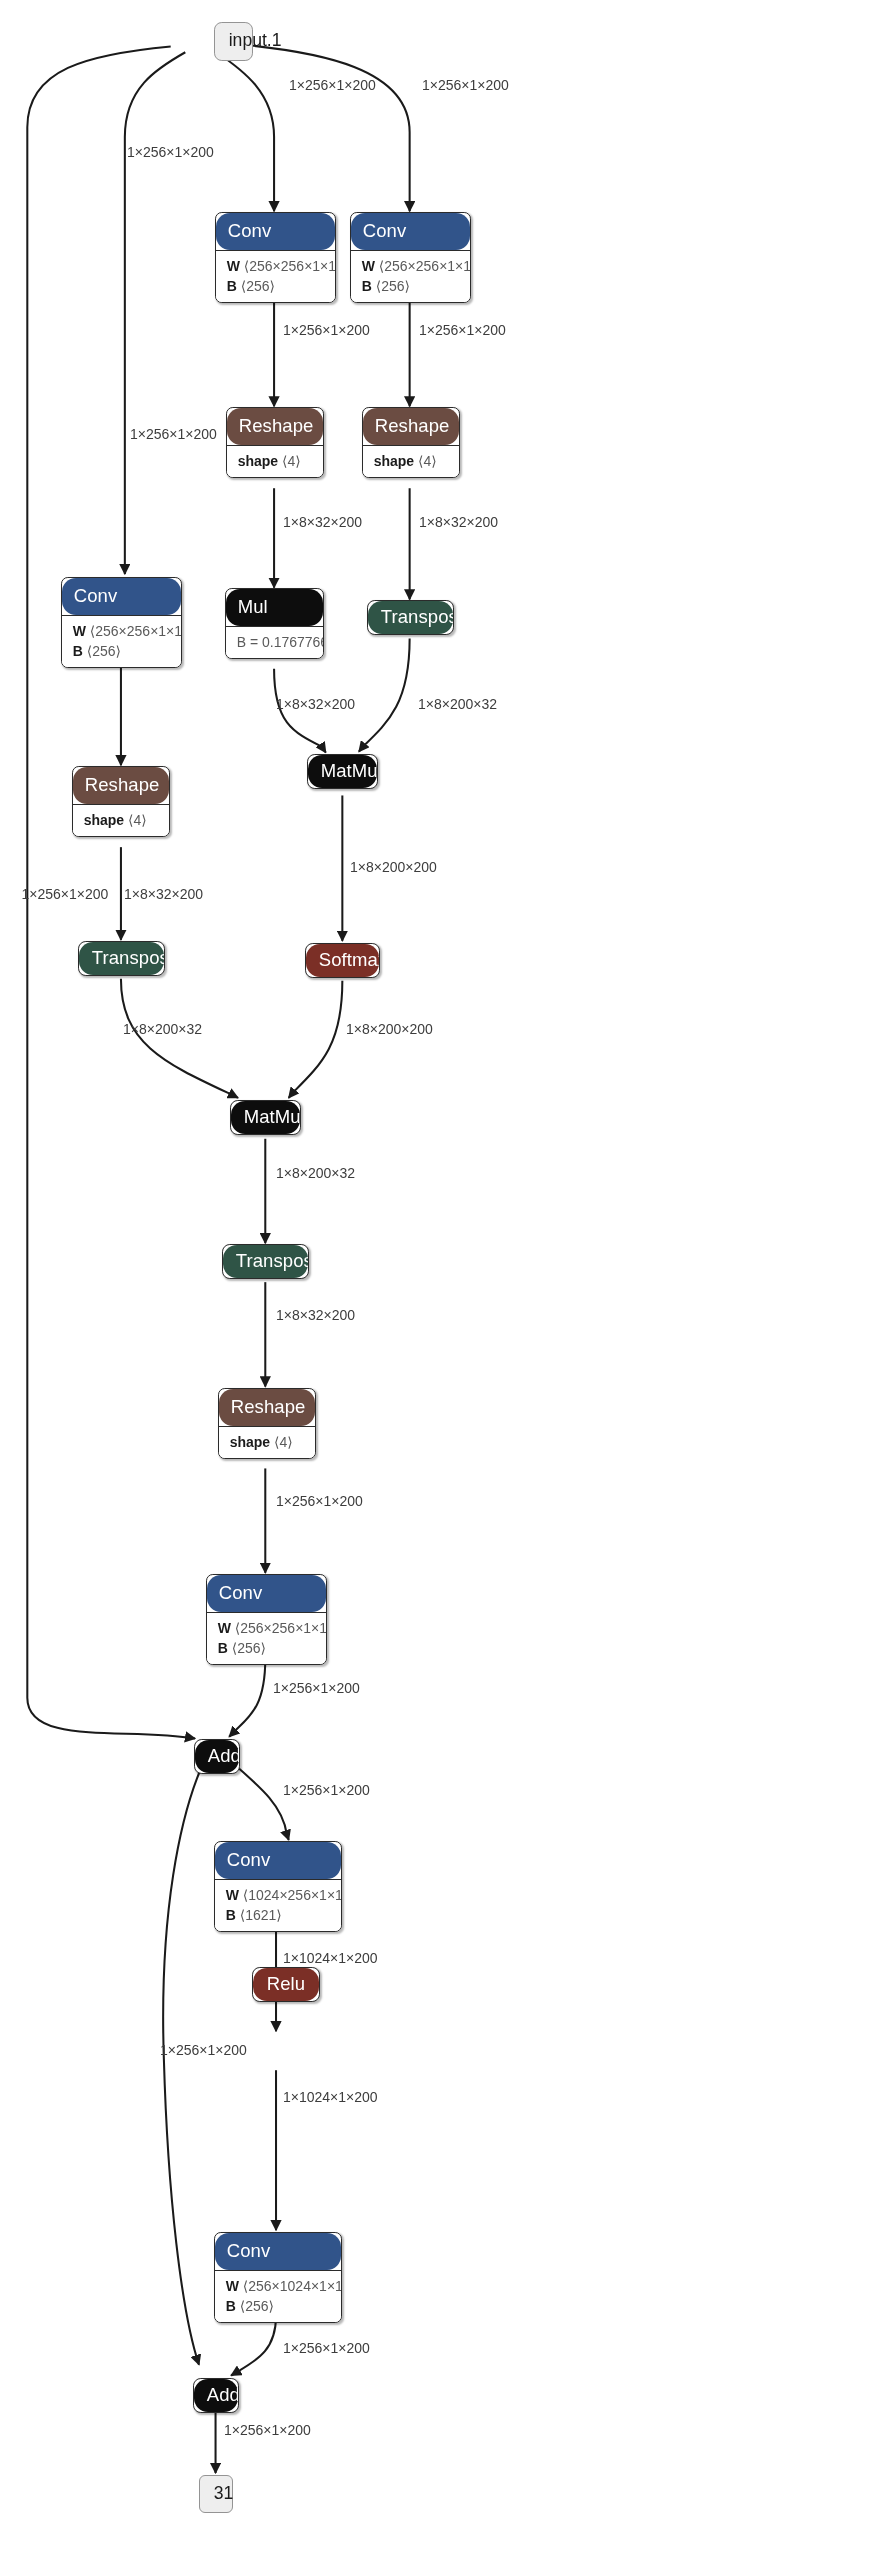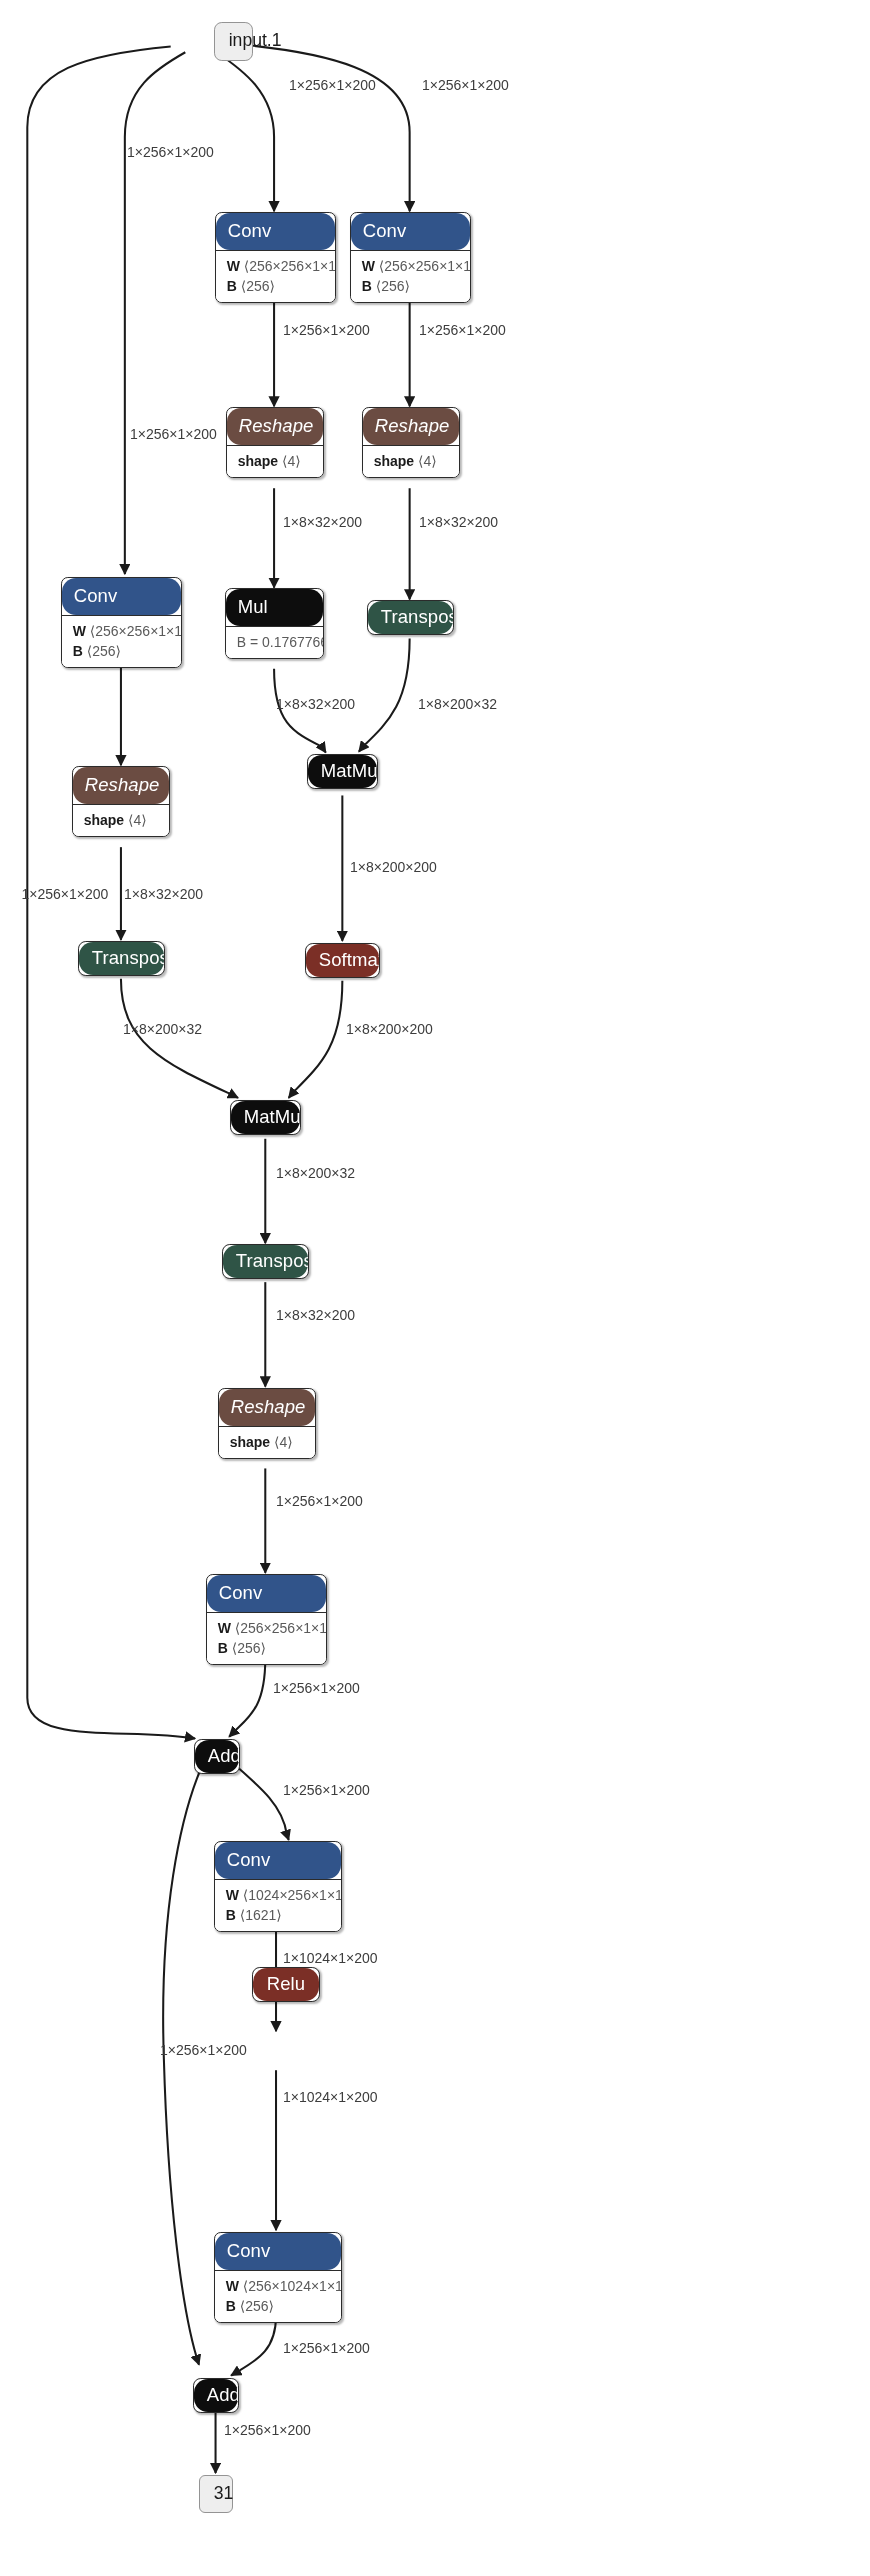--- a/index.html
+++ b/index.html
@@ -71,21 +71,21 @@
   }
   .attr b {
     color: #1b1b1b;
     font-weight: bold;
   }
   .attr .val {
     color: #5a5a5a;
   }
   
   .hdr-conv      { background: #31548a; }
-  .hdr-reshape   { background: #6b4c42; font-style: italic; }
+  .hdr-reshape   { background: #6b4c42; }
   .hdr-mul       { background: #0d0d0d; }
   .hdr-matmul    { background: #0d0d0d; }
   .hdr-add       { background: #0d0d0d; }
   .hdr-transpose { background: #2f5446; }
   .hdr-softmax   { background: #7b2f26; }
   .hdr-relu      { background: #7b2f26; }
 
   
   .term {
     position: absolute;

